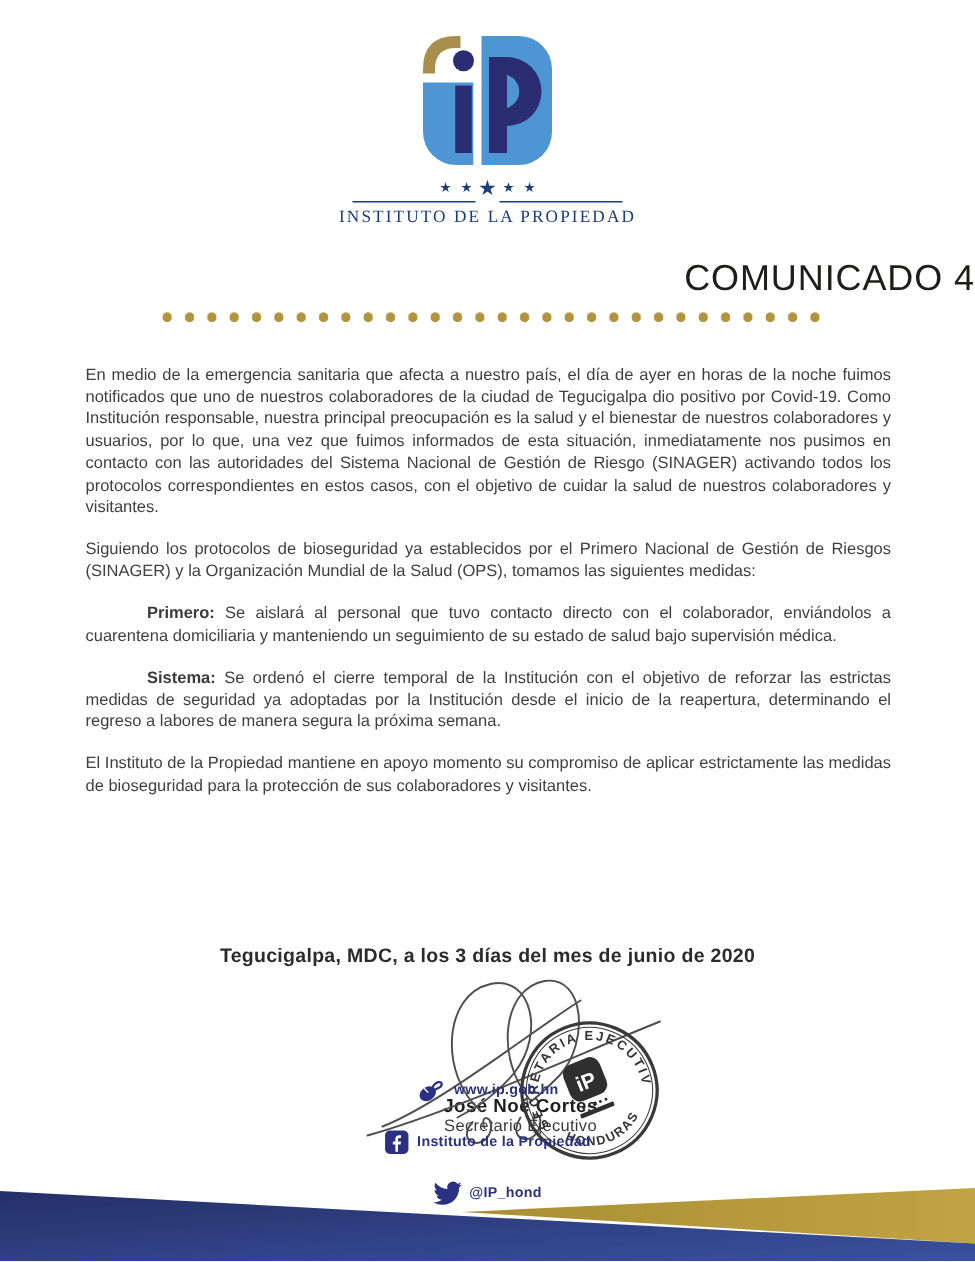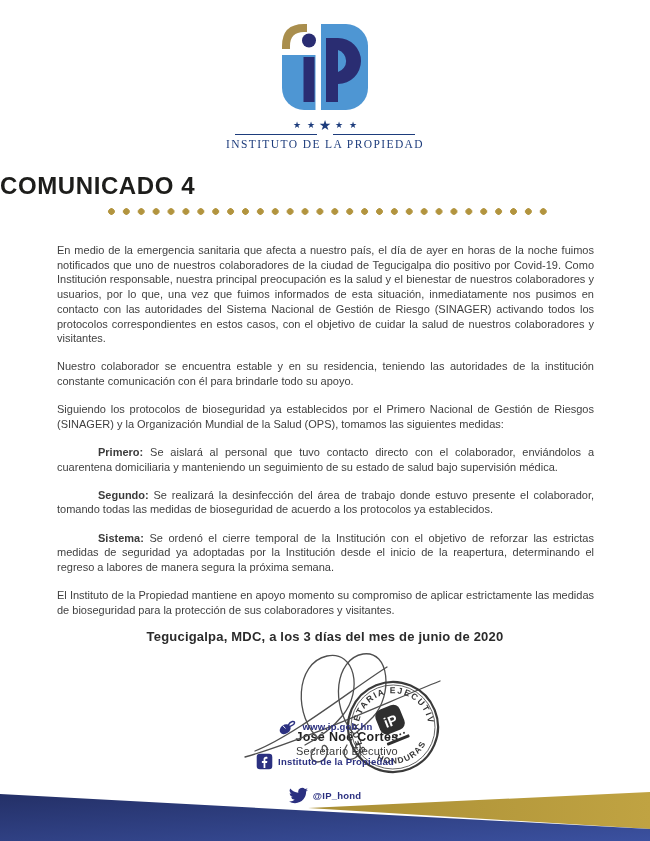--- a/index.html
+++ b/index.html
@@ -4,22 +4,22 @@
 <style>
   html,body{margin:0;padding:0;background:#ffffff;}
   .page{
     position:relative;width:650px;height:841px;background:#ffffff;
     overflow:hidden;font-family:"Liberation Sans",sans-serif;
   }
   
   .logo-wrap{position:absolute;left:225px;top:18px;width:200px;height:140px;}
   
   .doc-title{
-    position:absolute;left:0;top:172px;width:650px;text-align:left;
-    font-size:24px;font-weight:700;letter-spacing:.6px;color:#1d1d1b;
+    position:absolute;left:0;top:172px;width:650px;text-align:right;
+    font-size:24px;font-weight:400;letter-spacing:.6px;color:#1d1d1b;
   }
   .dots-divider{
     position:absolute;left:102px;top:206px;width:447px;height:9px;
     background-image:radial-gradient(circle,#b2943e 0 3.1px,rgba(0,0,0,0) 3.3px);
     background-size:14.9px 9px;background-repeat:repeat-x;background-position:2px 1px;
   }
   
   .content{
     position:absolute;left:57px;top:243px;width:537px;
     font-size:11px;line-height:14.7px;color:#3f3f3f;text-align:justify;
@@ -85,24 +85,22 @@
       <rect x="108" y="116" width="82" height="1" fill="#1d3c7c"></rect>
       <text x="100" y="130" text-anchor="middle" font-family="Liberation Serif, serif" font-size="11.5" letter-spacing="1.4" fill="#1d3c7c">INSTITUTO DE LA PROPIEDAD</text>
     </svg>
   </div>
 
   <div class="doc-title">COMUNICADO 4</div>
   <div class="dots-divider"></div>
 
   <div class="content">
       <p>En medio de la emergencia sanitaria que afecta a nuestro país, el día de ayer en horas de la noche fuimos notificados que uno de nuestros colaboradores de la ciudad de Tegucigalpa dio positivo por Covid-19.  Como Institución responsable, nuestra principal preocupación es la salud y el bienestar de nuestros colaboradores y usuarios, por lo que, una vez que fuimos informados de esta situación, inmediatamente nos pusimos en contacto con las autoridades del Sistema Nacional de Gestión de Riesgo (SINAGER) activando todos los protocolos correspondientes en estos casos, con el objetivo de cuidar la salud de nuestros colaboradores y visitantes.</p>
-      <p>Nuestro colaborador se encuentra estable y en su residencia, teniendo las autoridades de la institución constante comunicación con él para brindarle todo su apoyo.</p>
       <p>Siguiendo los protocolos de bioseguridad ya establecidos por  el Primero Nacional de Gestión de Riesgos (SINAGER) y la  Organización Mundial de la Salud (OPS), tomamos las siguientes medidas:</p>
       <p><b>Primero: </b>Se aislará al personal que tuvo contacto directo con el colaborador, enviándolos a cuarentena domiciliaria y manteniendo un seguimiento de su estado de salud bajo supervisión médica.</p>
-      <p><b>Segundo: </b>Se realizará la desinfección del área de trabajo donde estuvo presente el colaborador, tomando todas las medidas de bioseguridad de acuerdo a los protocolos ya establecidos.</p>
       <p><b>Sistema: </b>Se ordenó el cierre temporal de la Institución con el objetivo de reforzar las estrictas medidas de seguridad  ya adoptadas por la Institución desde el inicio de la reapertura, determinando el regreso a labores de manera segura la próxima semana.</p>
       <p>El Instituto de la Propiedad mantiene en apoyo momento su compromiso de aplicar  estrictamente las medidas de bioseguridad para la protección de sus colaboradores y visitantes.</p>
     </div>
 
   <div class="date-line">Tegucigalpa, MDC, a los 3 días del mes de junio de 2020</div>
 
   <div class="sig-name">José Noé Cortés</div>
   <div class="sig-role">Secretario Ejecutivo</div>
 
   <svg class="sig-svg" width="230" height="135" viewBox="0 0 230 135">

